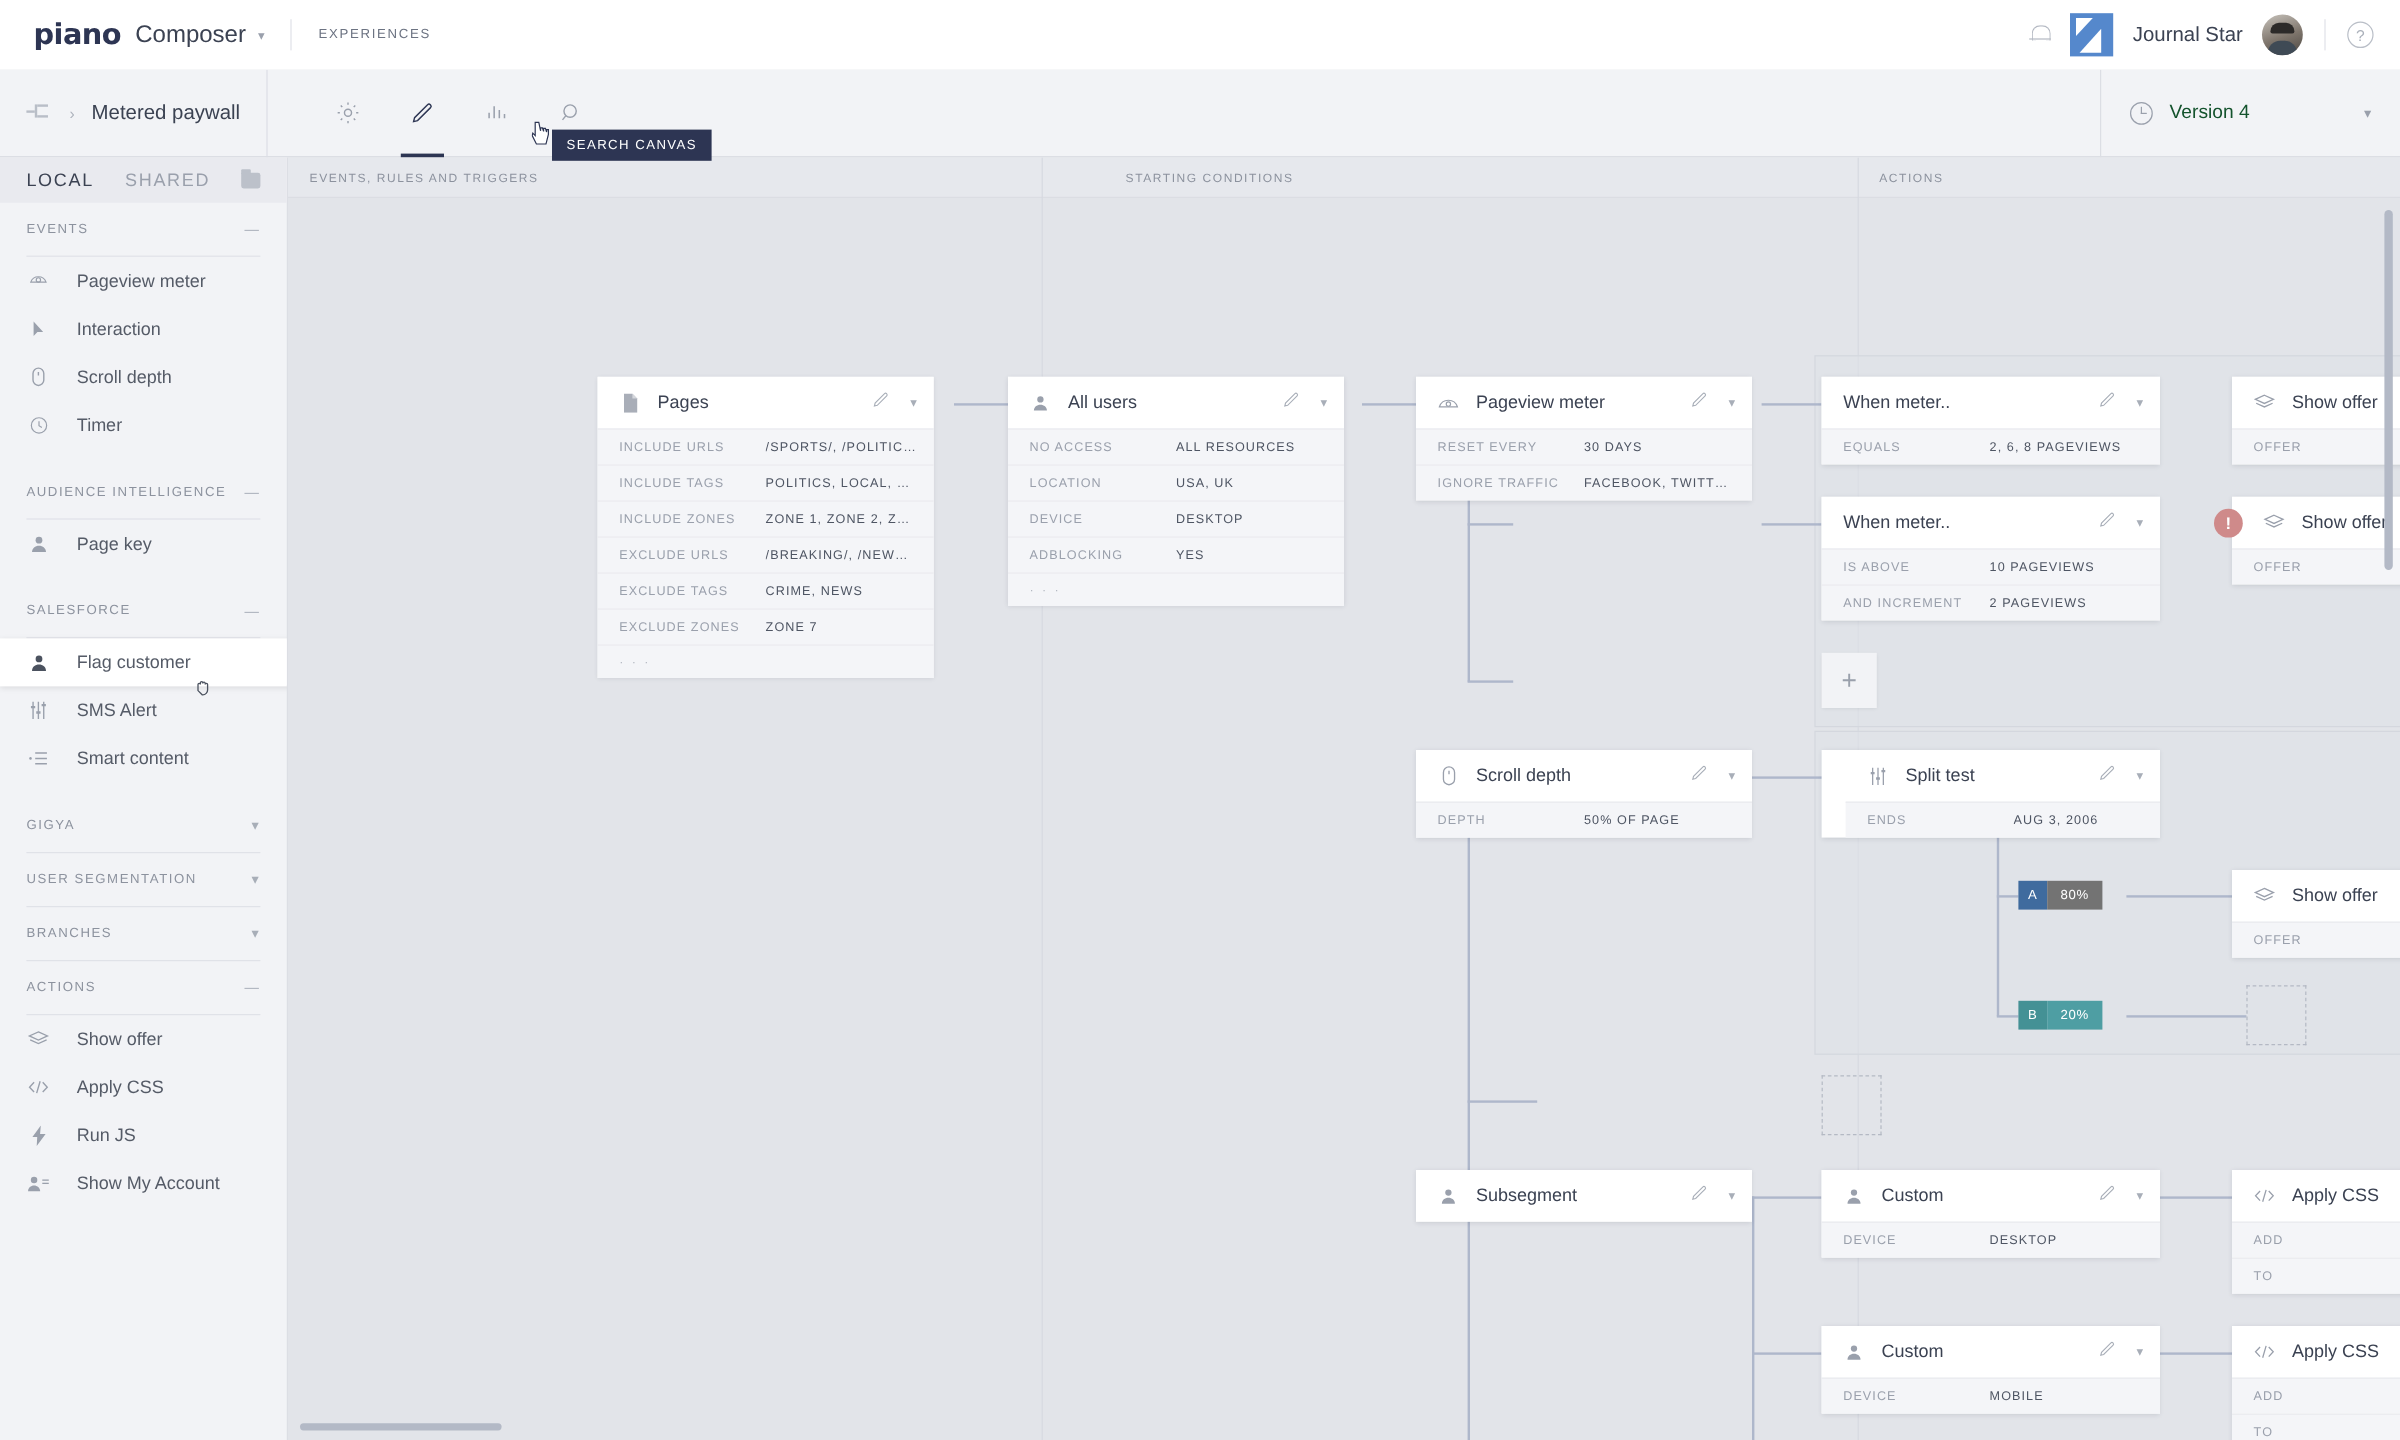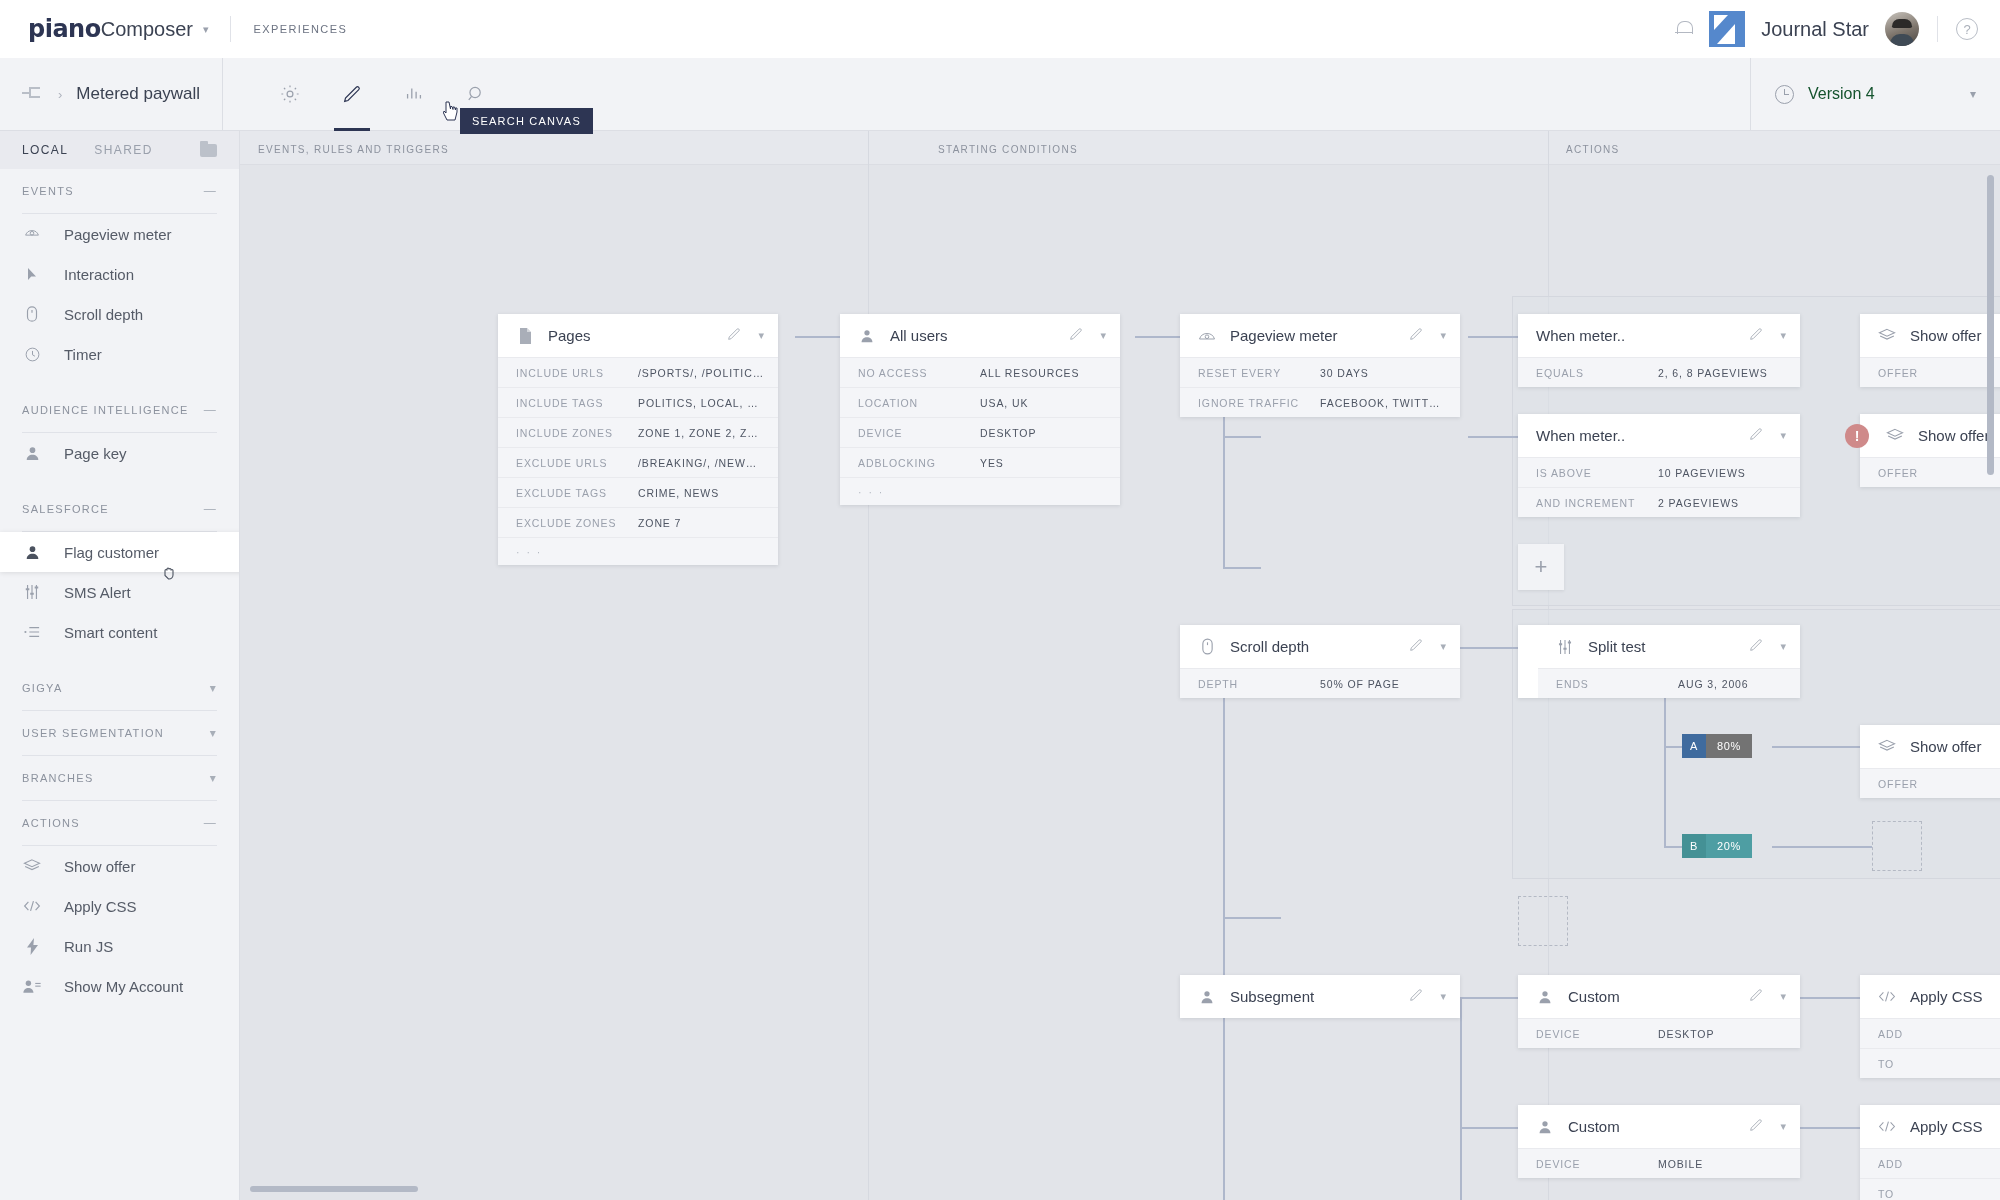--- a/index.html
+++ b/index.html
@@ -14,21 +14,21 @@
   .topbar {
     position: absolute; top: 0; left: 0; width: 2000px; height: 58px;
     background: #ffffff; display: flex; align-items: center;
     z-index: 40;
   }
   .brand { display: flex; align-items: center; margin-left: 28px; }
   .brand-logo {
     font-size: 24px; font-weight: bold; color: #2d3553; letter-spacing: -.5px;
     font-family: "DejaVu Sans", sans-serif;
   }
-  .brand-app { font-size: 20px; color: #3b4252; font-weight: 400; }
+  .brand-app { font-size: 20px; color: #3b4252; margin-left: 12px; font-weight: 400; }
   .brand-caret { margin-left: 10px; color: #9aa0ac; font-size: 11px; }
   .topbar-div { width: 1px; height: 26px; background: #e0e2e8; margin: 0 22px; }
   .nav-item { font-size: 11px; letter-spacing: 1.4px; color: #6c7382; }
   .topbar-right { margin-left: auto; display: flex; align-items: center; margin-right: 22px; gap: 16px; }
   .bell { width: 18px; height: 20px; position: relative; }
   .bell::before {
     content: ""; position: absolute; left: 2px; top: 2px; width: 14px; height: 12px;
     border: 1.4px solid #b3b8c2; border-bottom: none;
     border-radius: 7px 7px 0 0;
   }
@@ -42,21 +42,21 @@
   .org-logo::after {
     content: ""; position: absolute; left: 5px; top: 4px;
     width: 0; height: 0;
     border-left: 14px solid #fff; border-bottom: 15px solid transparent;
   }
   .org-logo::before {
     content: ""; position: absolute; left: 8px; top: 13px;
     width: 0; height: 0;
     border-right: 18px solid #fff; border-top: 20px solid transparent;
   }
-  .org-name { font-size: 20px; color: #3b4252; }
+  .org-name { font-size: 17px; color: #3b4252; }
   .avatar {
     width: 34px; height: 34px; border-radius: 50%;
     background: linear-gradient(160deg,#c9c4bd 0%, #7e756c 55%, #4b4641 100%);
     position: relative; overflow: hidden;
   }
   .avatar::before {
     content:""; position:absolute; left:7px; top:7px; width:20px; height:9px;
     background:#2c2a29; border-radius:8px 8px 2px 2px;
   }
   .avatar::after {
@@ -114,21 +114,21 @@
   .version-caret { margin-left: auto; color: #9aa0ac; font-size: 12px; }
 
   
   .sidebar {
     position: absolute; top: 131px; left: 0; width: 240px; height: 1069px;
     background: #f2f3f6; border-right: 1px solid #dcdee4; z-index: 20;
     overflow: hidden;
   }
   .sb-tabs {
     height: 38px; display: flex; align-items: center; padding: 0 22px;
-    background: #e9eaef; font-size: 12px; letter-spacing: 1.4px;
+    background: #e9eaef; font-size: 15px; letter-spacing: 1.4px;
   }
   .sb-tab { color: #9aa0ac; margin-right: 26px; }
   .sb-tab.active { color: #3b4252; }
   .sb-folder {
     margin-left: auto; width: 17px; height: 13px; background: #bcc1ca;
     border-radius: 1px 2px 2px 2px; position: relative;
   }
   .sb-folder::before {
     content:""; position: absolute; left:0; top:-3px; width: 8px; height: 4px; background:#bcc1ca;
     border-radius: 1px 1px 0 0;

